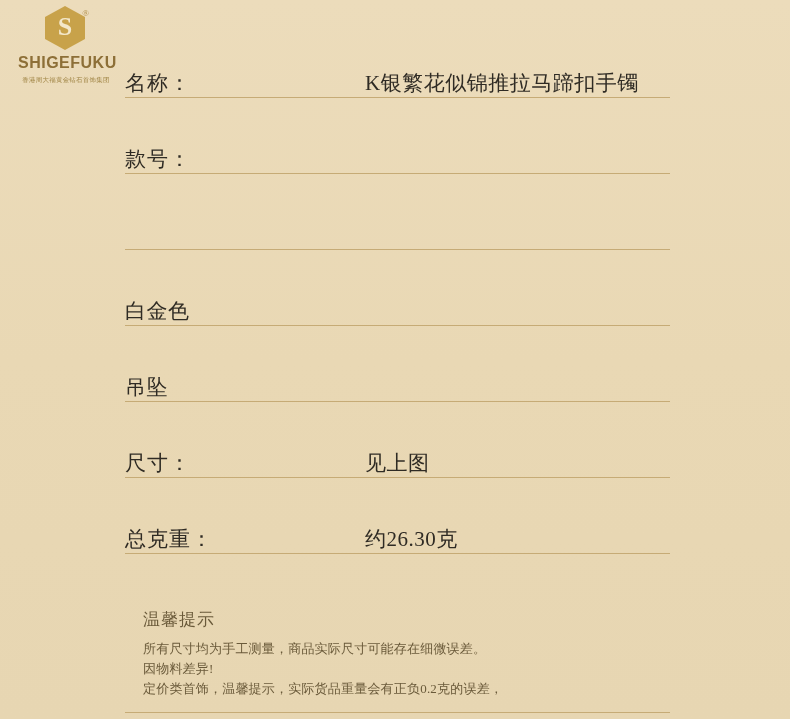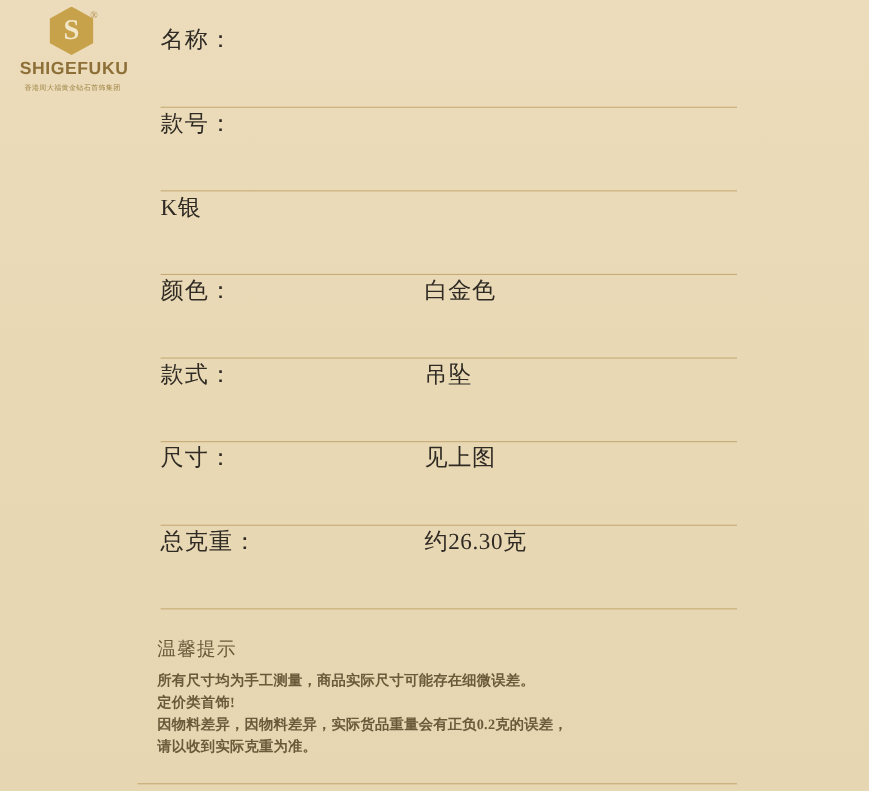--- a/index.html
+++ b/index.html
@@ -83,59 +83,57 @@
     position: absolute;
     left: 125px;
     top: 22px;
     width: 545px;
   }
   .spec-row {
     position: relative;
     height: 75px;
     border-bottom: 1px solid #c6ab76;
     display: flex;
-    align-items: flex-start;
-    margin-left: 21px;
+    align-items: flex-end;
   }
   .spec-label {
     width: 240px;
     font-size: 21px;
     color: #2f2b24;
     letter-spacing: 1px;
     font-family: "Liberation Serif", "DejaVu Serif", serif;
   }
   .spec-value {
     flex: 1;
     font-size: 21px;
     color: #2f2b24;
     letter-spacing: 0.5px;
     font-family: "Liberation Serif", "DejaVu Serif", serif;
   }
 
   
   .notice {
     position: absolute;
     left: 143px;
-    top: 578px;
+    top: 608px;
     width: 540px;
   }
   .notice-title {
     font-size: 17px;
     color: #6a5a3a;
     letter-spacing: 1px;
     margin-bottom: 8px;
     font-family: "Liberation Serif", "DejaVu Serif", serif;
   }
   .notice-line {
     font-size: 13px;
     color: #6a5a3a;
     line-height: 1.55;
     font-family: "Liberation Serif", "DejaVu Serif", serif;
     letter-spacing: 0.2px;
-    font-weight: bold;
   }
   .bottom-rule {
     position: absolute;
     left: 125px;
     top: 712px;
     width: 545px;
     border-top: 1px solid #c6ab76;
   }
 </style>
 </head>
@@ -151,55 +149,52 @@
       <div class="logo-r">®</div>
     </div>
     <div class="logo-name">SHIGEFUKU</div>
     <div class="logo-sub">香港周大福黄金钻石首饰集团</div>
   </div>
 
   <div class="spec-table">
 
     <div class="spec-row">
       <div class="spec-label">名称：</div>
+      <div class="spec-value">K银繁花似锦推拉马蹄扣手镯</div>
     </div>
 
     <div class="spec-row">
       <div class="spec-label">款号：</div>
     </div>
 
     <div class="spec-row">
-      <div class="spec-value">K银</div>
-    </div>
-
-    <div class="spec-row">
-      <div class="spec-label">颜色：</div>
+    </div>
+
+    <div class="spec-row">
       <div class="spec-value">白金色</div>
     </div>
 
     <div class="spec-row">
-      <div class="spec-label">款式：</div>
       <div class="spec-value">吊坠</div>
     </div>
 
     <div class="spec-row">
       <div class="spec-label">尺寸：</div>
       <div class="spec-value">见上图</div>
     </div>
 
     <div class="spec-row">
       <div class="spec-label">总克重：</div>
       <div class="spec-value">约26.30克</div>
     </div>
 
   </div>
 
   <div class="notice">
     <div class="notice-title">温馨提示</div>
     <div class="notice-line">所有尺寸均为手工测量，商品实际尺寸可能存在细微误差。</div>
-    <div class="notice-line">定价类首饰!</div>
-    <div class="notice-line">因物料差异，因物料差异，实际货品重量会有正负0.2克的误差，</div>
-    <div class="notice-line">请以收到实际克重为准。</div>
+    <div class="notice-line">因物料差异!</div>
+    <div class="notice-line">定价类首饰，温馨提示，实际货品重量会有正负0.2克的误差，</div>
   </div>
 
   <div class="bottom-rule"></div>
 
 </div>
 
 </body></html>

